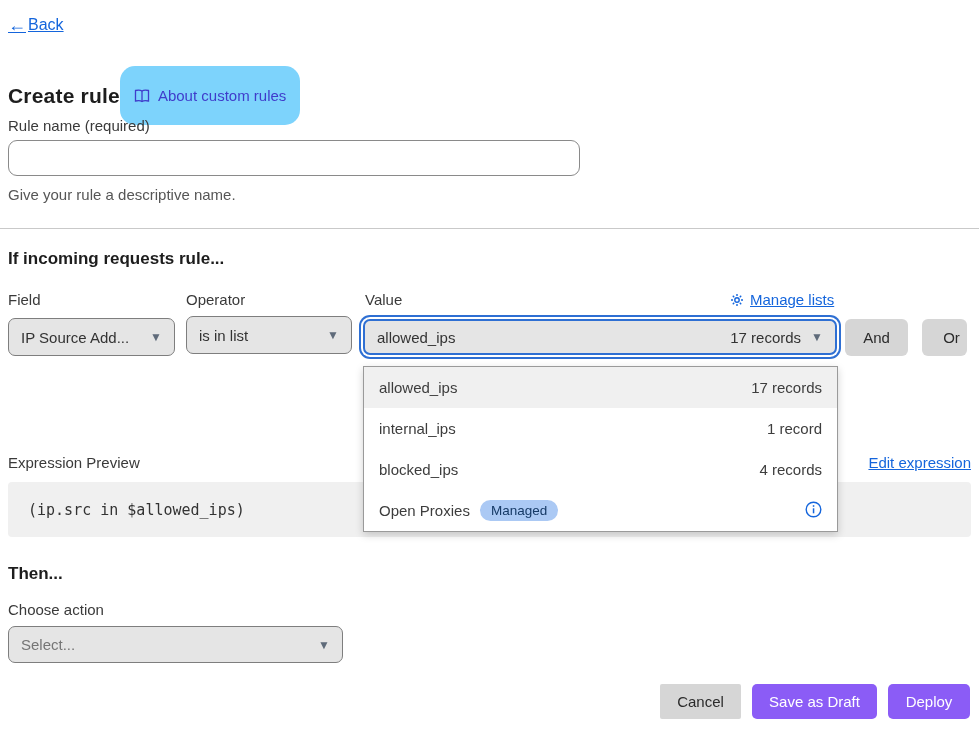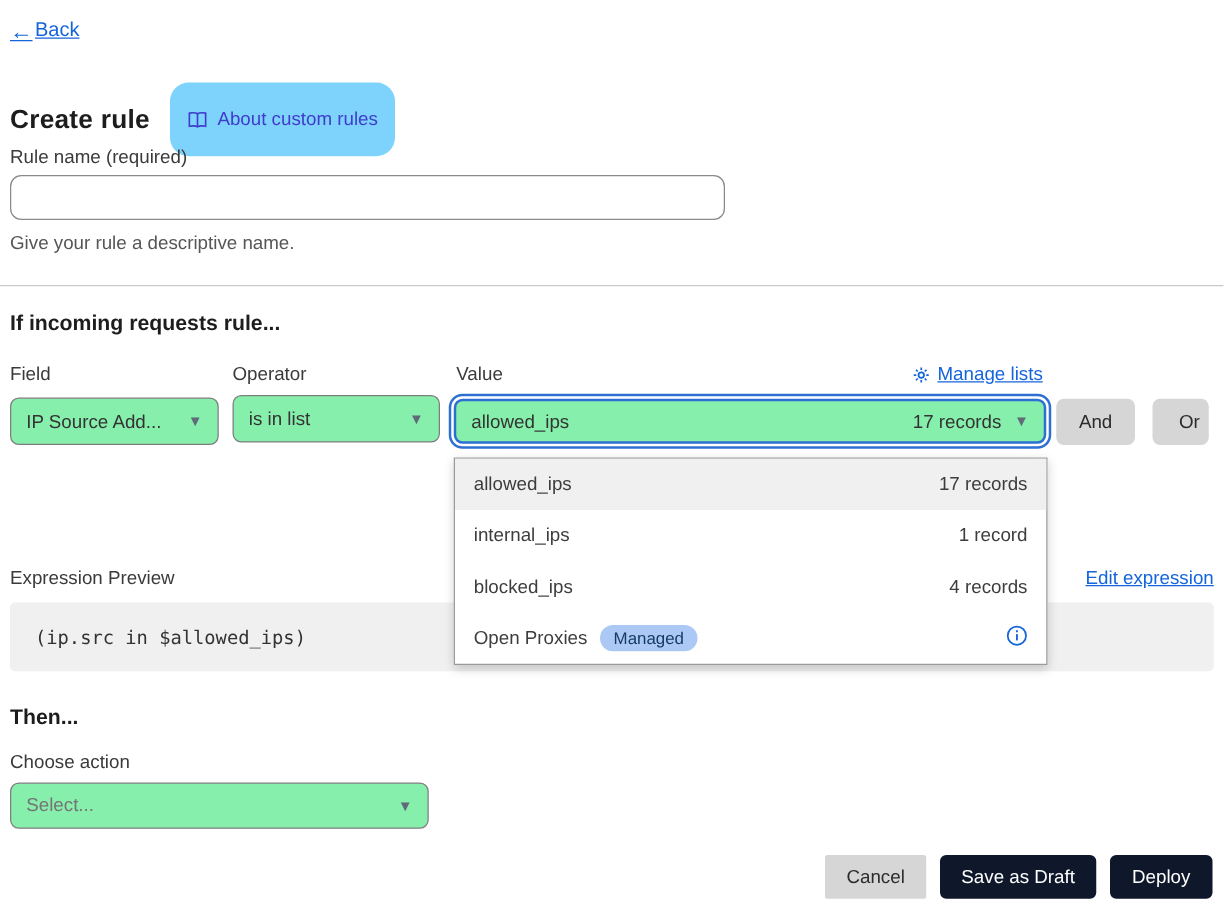--- a/index.html
+++ b/index.html
@@ -5,56 +5,56 @@
   html,body{margin:0;padding:0;background:#fff;}
   body{font-family:"Liberation Sans","DejaVu Sans",sans-serif;color:#333;}
   .stage{position:relative;width:979px;height:739px;background:#fff;overflow:hidden;}
 
   
   .link{color:#1465dc;text-decoration:underline;cursor:pointer;font-size:15px;}
   .back{position:absolute;left:8px;top:16px;display:flex;align-items:center;gap:2px;font-size:16px;}
   .back .arrow{color:#1465dc;text-decoration:none;font-size:18px;line-height:1;}
 
   
-  .h1row{position:absolute;left:8px;top:66px;display:flex;align-items:center;gap:16px;}
+  .h1row{position:absolute;left:8px;top:66px;display:flex;align-items:center;}
   .h1{font-size:21px;font-weight:bold;color:#1d1d1d;letter-spacing:.2px;}
   .about-badge{display:inline-flex;align-items:center;gap:8px;background:#7dd3fc;color:#3f3ccb;
     border-radius:15px;padding:21px 14px;font-size:15px;cursor:pointer;}
   .about-badge svg{display:block;}
 
   
   .field-label{position:absolute;font-size:15px;color:#3a3a3a;}
   .rule-input{position:absolute;left:8px;top:140px;width:572px;height:36px;border:1px solid #8a8a8a;
     border-radius:9px;font-size:15px;padding:0 12px;box-sizing:border-box;outline:none;background:#fff;}
   .help{position:absolute;left:8px;top:186px;font-size:15px;color:#565656;}
 
   .divider{position:absolute;left:0;top:228px;width:979px;height:1px;background:#c9c9c9;}
 
   .h2{position:absolute;left:8px;font-size:17px;font-weight:bold;color:#1d1d1d;}
 
   
-  .select{position:absolute;height:38px;border:1px solid #7e7e7e;border-radius:7px;background:#86efac;
+  .select{position:absolute;height:38px;border:1px solid #7e7e7e;border-radius:7px;background:#e5e5e5;
     display:flex;align-items:center;justify-content:space-between;padding:0 12px;box-sizing:border-box;
     font-size:15px;color:#333;cursor:pointer;}
   .caret{color:#5f6b7a;font-size:12px;margin-left:10px;}
   .sel-field{left:8px;top:318px;width:167px;}
   .sel-operator{left:186px;top:316px;width:166px;}
   .sel-value{left:363px;top:319px;width:474px;height:36px;border:2px solid #2e6fd3;border-radius:7px;
     box-shadow:0 0 0 2px #fff,0 0 0 4px #2e6fd3;}
   .sel-value .right{display:flex;align-items:center;}
   .placeholder{color:#757575;}
 
   .manage{position:absolute;top:291px;left:730px;width:110px;display:flex;align-items:center;gap:6px;
     font-size:15px;}
   .manage svg{display:block;}
 
   .btn{display:flex;align-items:center;justify-content:center;border:none;border-radius:6px;
     font-size:15px;font-family:inherit;cursor:pointer;box-sizing:border-box;}
   .btn-gray{background:#d6d6d6;color:#2b2b2b;}
-  .btn-blue{background:#0f172a;color:#fff;}
+  .btn-blue{background:#8b5cf6;color:#fff;}
   .btn-and{position:absolute;left:845px;top:319px;width:63px;height:37px;}
   .btn-or{position:absolute;left:922px;top:319px;width:45px;height:37px;padding-left:20px;}
 
   
   .panel{position:absolute;left:363px;top:366px;width:473px;background:#fff;border:1px solid #9a9a9a;
     box-shadow:0 3px 8px rgba(0,0,0,.18);z-index:10;}
   .row{height:41px;display:flex;align-items:center;justify-content:space-between;padding:0 15px;
     font-size:15px;color:#3d3d3d;cursor:pointer;}
   .row.hl{background:#f0f0f0;}
   .row .name-wrap{display:flex;align-items:center;gap:10px;}

